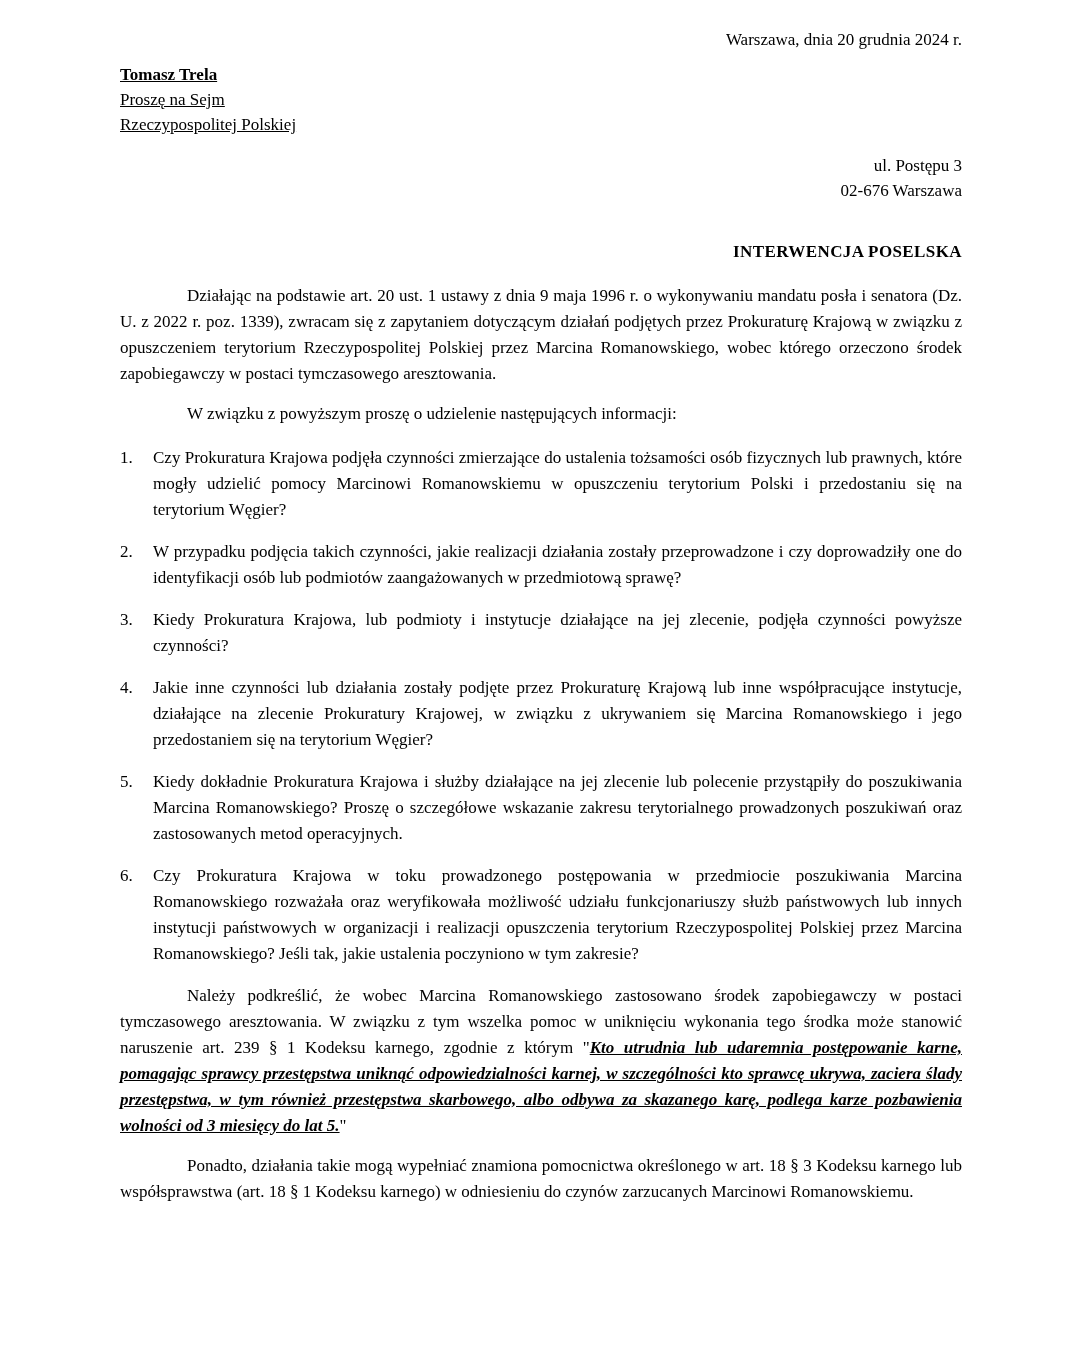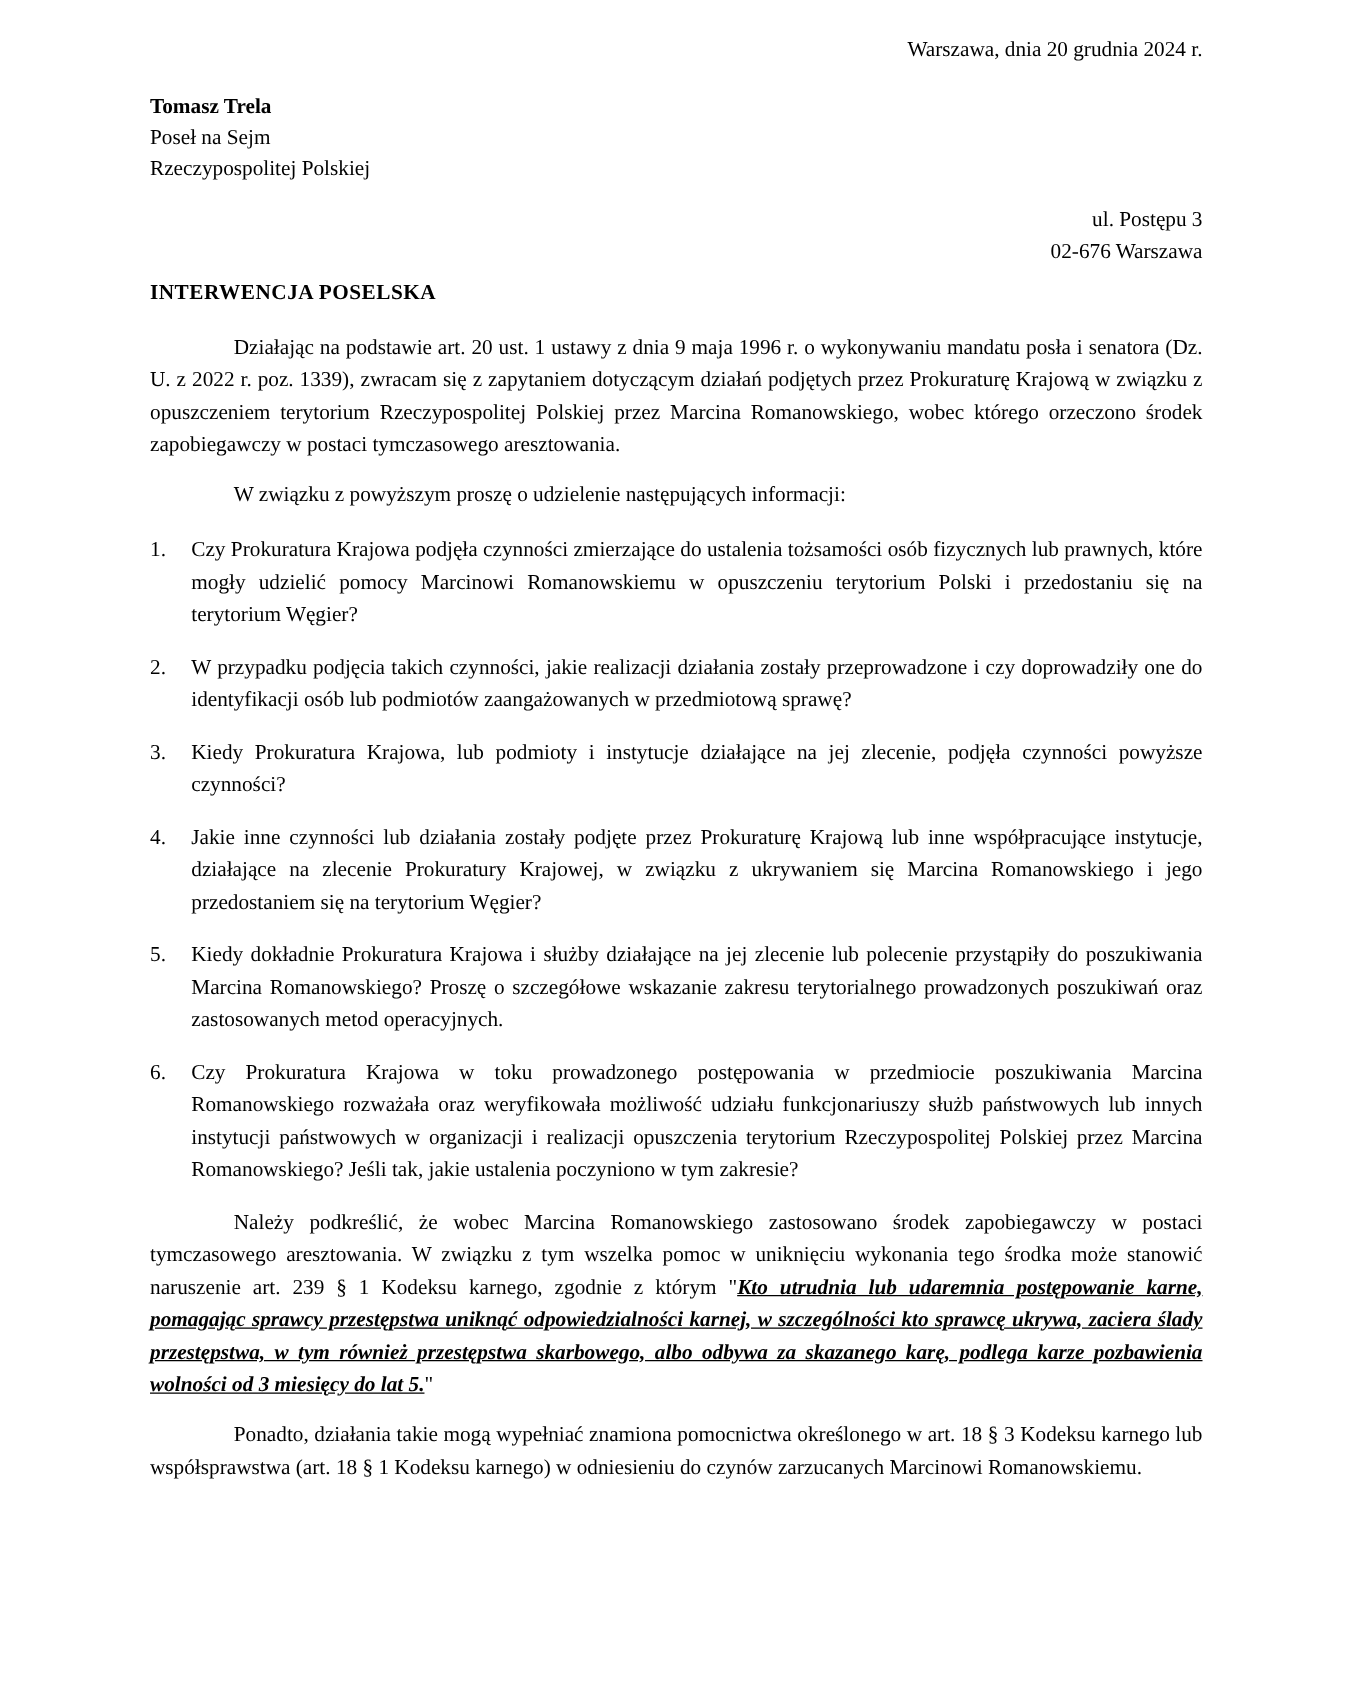--- a/index.html
+++ b/index.html
@@ -19,26 +19,26 @@
   .page {
     box-sizing: border-box;
     width: 1080px;
     height: 1126px;
     padding: 28px 118px 0 120px;
   }
   .bold   { font-weight: bold; }
 
   .date-line { text-align: right; line-height: 24px; }
 
-  .sender-block { margin-top: 20px; line-height: 25px; }
+  .sender-block { margin-top: 10px; line-height: 25px; text-decoration: underline; }
   .recipient-block { margin-top: 16px; text-align: right; line-height: 25px; }
 
   .doc-title {
-    margin-top: 8px;
-    text-align: left;
+    margin-top: 36px;
+    text-align: right;
     font-weight: bold;
     letter-spacing: 0.4px;
   }
 
   p.body-par {
     margin: 14px 0 0 0;
     text-align: justify;
     text-indent: 67px;
   }
   p.first-par { margin-top: 18px; }
@@ -55,21 +55,21 @@
 </style>
 </head>
 <body>
 
 <div class="page">
 
   <div class="date-line">Warszawa, dnia 20 grudnia 2024 r.</div>
 
   <div class="sender-block">
     <div class="bold">Tomasz Trela</div>
-    <div>Poseł na Sejm</div>
+    <div>Proszę na Sejm</div>
     <div>Rzeczypospolitej Polskiej</div>
   </div>
 
   <div class="recipient-block">
     <div>ul. Postępu 3</div>
     <div>02-676 Warszawa</div>
   </div>
 
   <div class="doc-title">INTERWENCJA POSELSKA</div>
 

